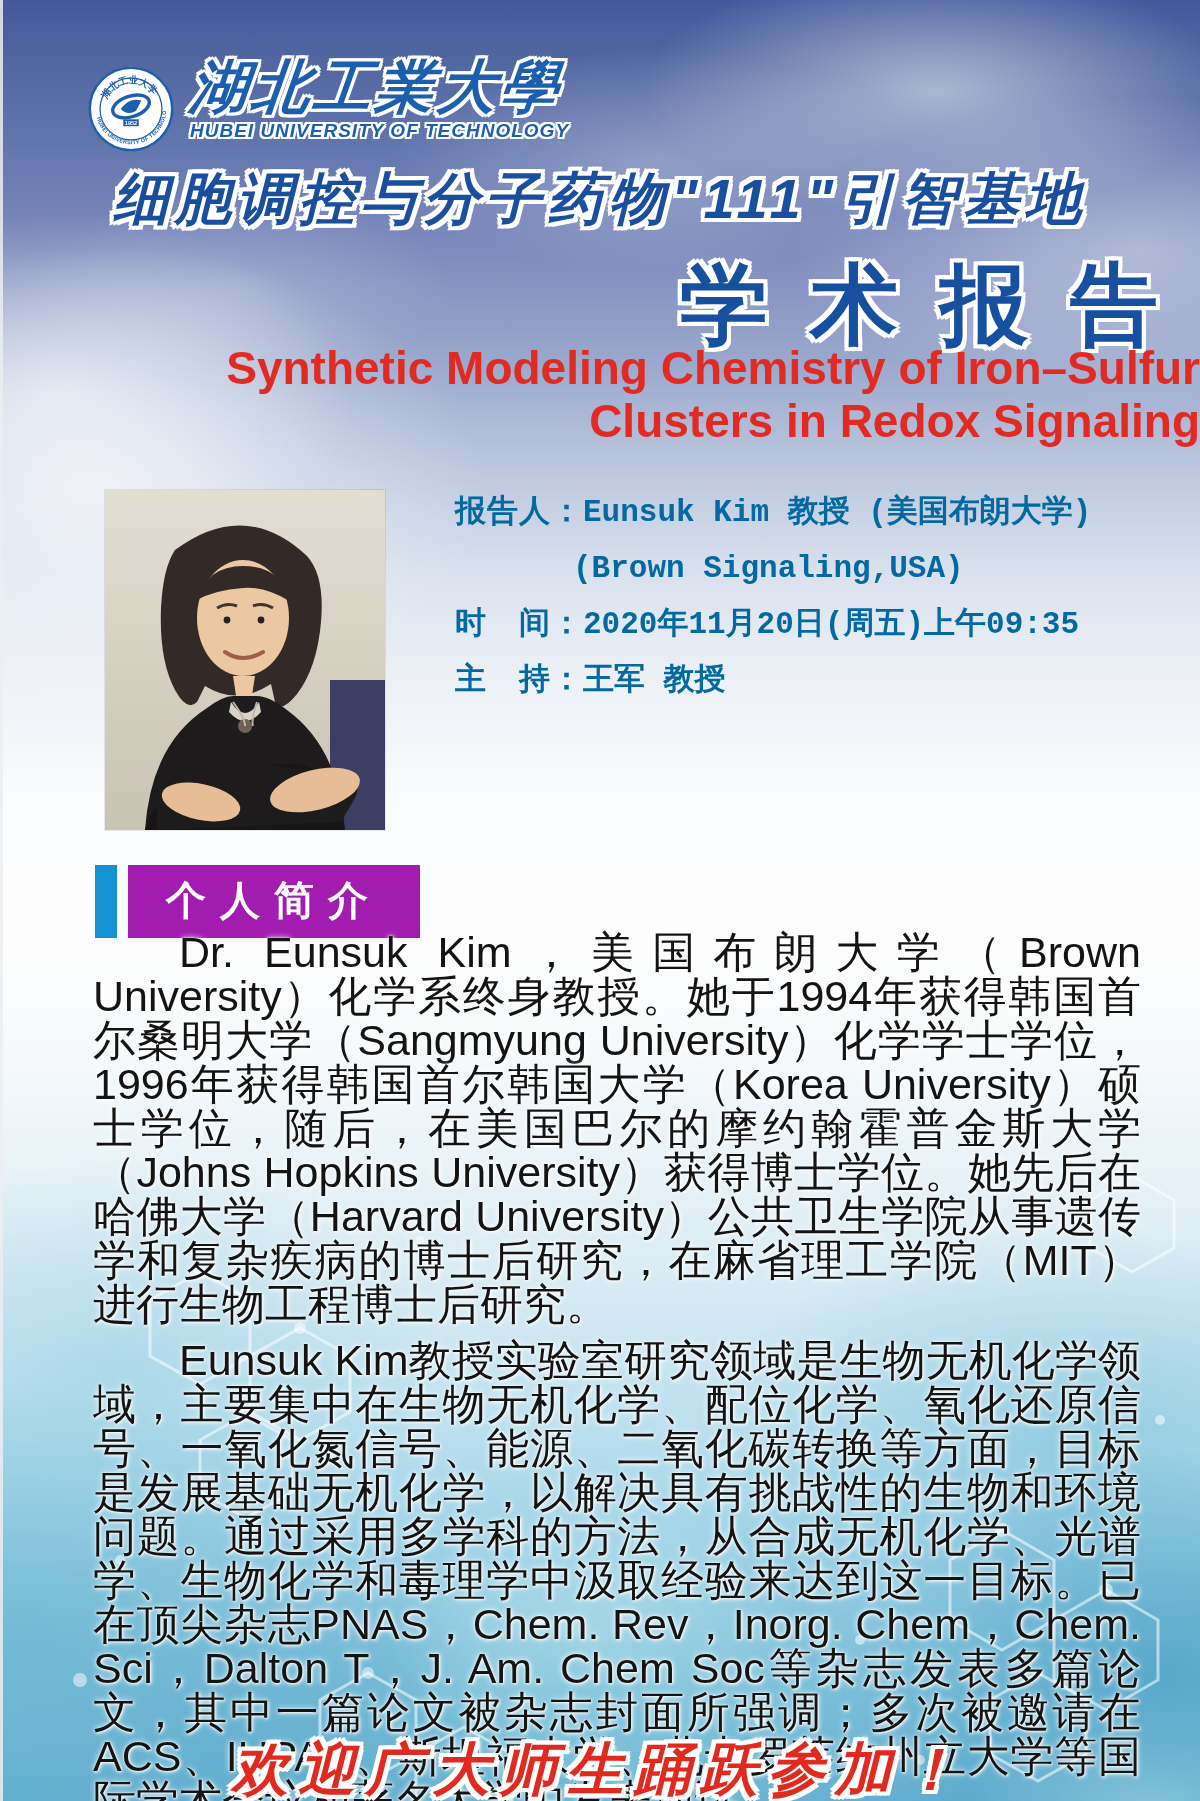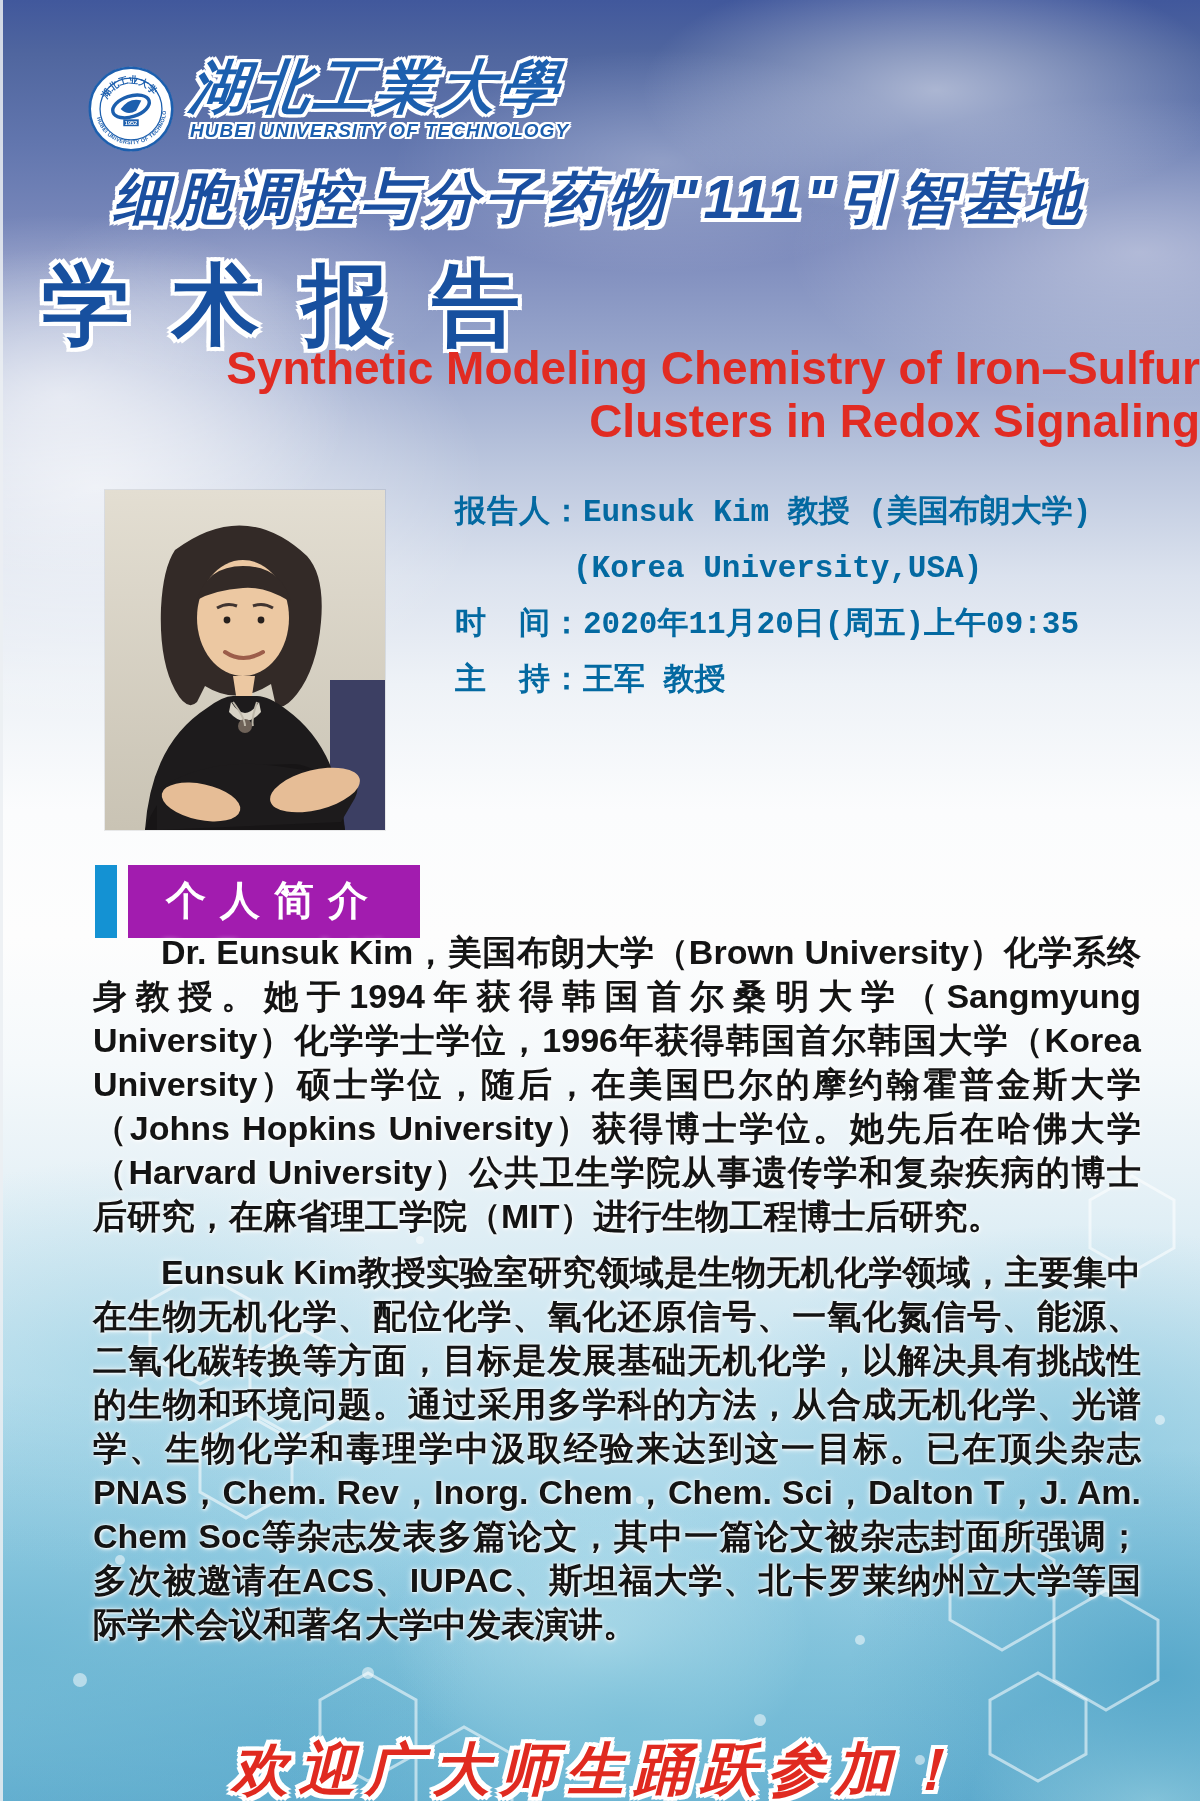--- a/index.html
+++ b/index.html
@@ -60,21 +60,21 @@
     text-shadow:
       -4px -4px 0 #fff,4px -4px 0 #fff,-4px 4px 0 #fff,4px 4px 0 #fff,
       -4px 0 0 #fff,4px 0 0 #fff,0 -4px 0 #fff,0 4px 0 #fff,
       -2px -2px 0 #fff,2px -2px 0 #fff,-2px 2px 0 #fff,2px 2px 0 #fff;
   }
   .base-title{
     position:absolute;left:0;right:0;top:162px;text-align:center;
     font-size:56px;font-weight:900;font-style:italic;color:#1a4fa0;letter-spacing:6px;
   }
   .report-title{
-    position:absolute;left:0;right:0;top:246px;text-align:left;
+    position:absolute;left:0;right:0;top:246px;text-align:right;
     font-size:88px;font-weight:900;color:#17509f;letter-spacing:42px;text-indent:42px;
   }
   .lecture-title{
     position:absolute;left:0;right:0;top:342px;text-align:right;
     font-size:46px;font-weight:900;color:#e12b22;line-height:53px;letter-spacing:0px;
   }
   
   .photo{position:absolute;left:105px;top:490px;width:280px;height:340px;box-shadow:0 0 0 1px rgba(0,0,0,.08);}
   .info{position:absolute;left:455px;top:494px;width:690px;font-weight:900;color:#0369a1;font-family:Liberation Mono, monospace;}
   .info-row{font-size:31px;line-height:38px;margin-bottom:18px;white-space:nowrap;}
@@ -83,21 +83,21 @@
   
   .section{position:absolute;left:95px;top:865px;display:flex;align-items:stretch;}
   .section .bar{width:22px;background:#1492d3;margin-right:11px;}
   .section .box{
     background:#a21caf;color:#fff;font-size:40px;font-weight:900;
     padding:8px 38px 10px 38px;letter-spacing:14px;
   }
   
   .bio{position:absolute;left:93px;top:930px;width:1048px;color:#141414;}
   .bio p{
-    margin:0 0 12px 0;font-size:34px;font-weight:700;line-height:44px;
+    margin:0 0 12px 0;font-size:43px;font-weight:400;line-height:44px;
     text-align:justify;text-indent:2em;
     text-shadow:0 0 6px rgba(255,255,255,.95),0 0 2px rgba(255,255,255,.9),1px 1px 3px rgba(255,255,255,.9);
   }
   
   .welcome{
     position:absolute;left:0;right:0;top:1732px;text-align:center;
     font-size:57px;font-weight:900;font-style:italic;color:#e02a20;letter-spacing:10px;
   }
 </style>
 </head>
@@ -202,21 +202,21 @@
     <path d="M52 300 q50 -34 120 -24 l68 10 q18 6 10 22 l-14 24 l-184 8 z" fill="#1d1b1c"></path>
     <ellipse cx="210" cy="300" rx="46" ry="20" fill="#e6bd96" transform="rotate(-14 210 300)"></ellipse>
     <ellipse cx="96" cy="312" rx="40" ry="18" fill="#e6bd96" transform="rotate(12 96 312)"></ellipse>
     <path d="M126 212 q14 22 28 0 l2 10 q-16 18 -32 0 z" fill="#d8d3c6"></path>
     <circle cx="140" cy="236" r="7" fill="#6e6258"></circle>
     <path d="M128 212 q12 16 12 24 M152 212 q-6 18 -4 24" stroke="#bdb7a9" stroke-width="2" fill="none"></path>
   </svg>
 
   <div class="info">
     <div class="info-row"><span class="lbl">报告人：</span><span class="val">Eunsuk Kim 教授 (美国布朗大学)</span></div>
-    <div class="info-row indent"><span class="val">(Korea University,USA)</span></div>
+    <div class="info-row indent"><span class="val">(Brown Signaling,USA)</span></div>
     <div class="info-row"><span class="lbl">时　间：</span><span class="val">2020年11月20日(周五)上午09:35</span></div>
     <div class="info-row"><span class="lbl">主　持：</span><span class="val">王军 教授</span></div>
   </div>
 
   <div class="section">
     <div class="bar"></div>
     <div class="box">个人简介</div>
   </div>
 
   <div class="bio">

